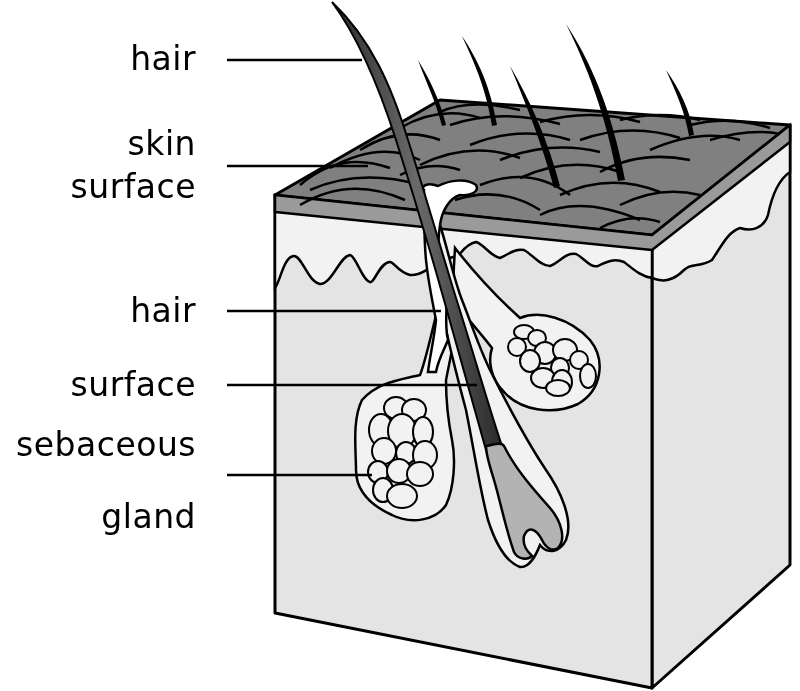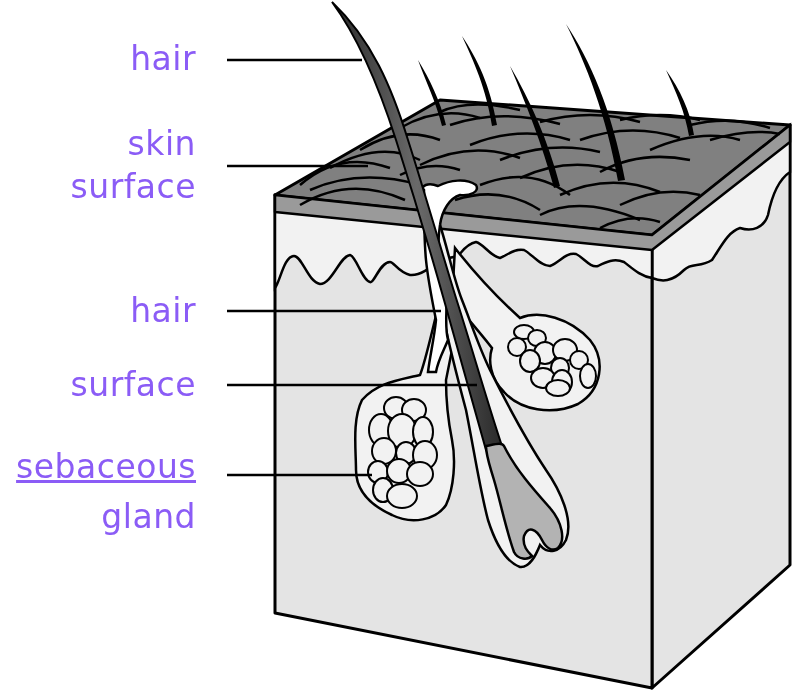--- a/index.html
+++ b/index.html
@@ -1,18 +1,18 @@
 <!DOCTYPE html>
 <html><head>
 <meta charset="utf-8">
 <style>
   html, body { margin:0; padding:0; background:#ffffff; }
   body { width:800px; height:691px; position:relative; overflow:hidden; font-family:"DejaVu Sans", sans-serif; }
   #diagram { position:absolute; left:0; top:0; width:800px; height:691px; }
-  .label { position:absolute; right:604px; text-align:right; font-size:33px; line-height:38px; color:#8b5cf6; white-space:nowrap; letter-spacing:0.5px; }
+  .label { position:absolute; right:604px; text-align:right; font-size:33px; line-height:38px; color:#000000; white-space:nowrap; letter-spacing:0.5px; }
 </style>
 </head>
 <body>
 
 <svg id="diagram" viewBox="0 0 800 691" xmlns="http://www.w3.org/2000/svg">
   <defs>
     <linearGradient id="hairGrad" x1="0" y1="0" x2="1" y2="0">
       <stop offset="0" stop-color="#2a2a2a"></stop>
       <stop offset="0.5" stop-color="#6a6a6a"></stop>
       <stop offset="1" stop-color="#2a2a2a"></stop>
@@ -130,14 +130,14 @@
     <line x1="227" y1="385" x2="477" y2="385"></line>
     <line x1="227" y1="475" x2="372" y2="475"></line>
   </g>
 </svg>
 
 <div class="label" style="top:40px;">hair</div>
 <div class="label" style="top:125px;text-align:right;">skin</div>
 <div class="label" style="top:168px;">surface</div>
 <div class="label" style="top:292px;">hair</div>
 <div class="label" style="top:366px;">surface</div>
-<div class="label" style="top:448px;text-decoration:underline;">sebaceous</div>
+<div class="label" style="top:426px;">sebaceous</div>
 <div class="label" style="top:498px;text-align:center;">gland</div>
 
 </body></html>

